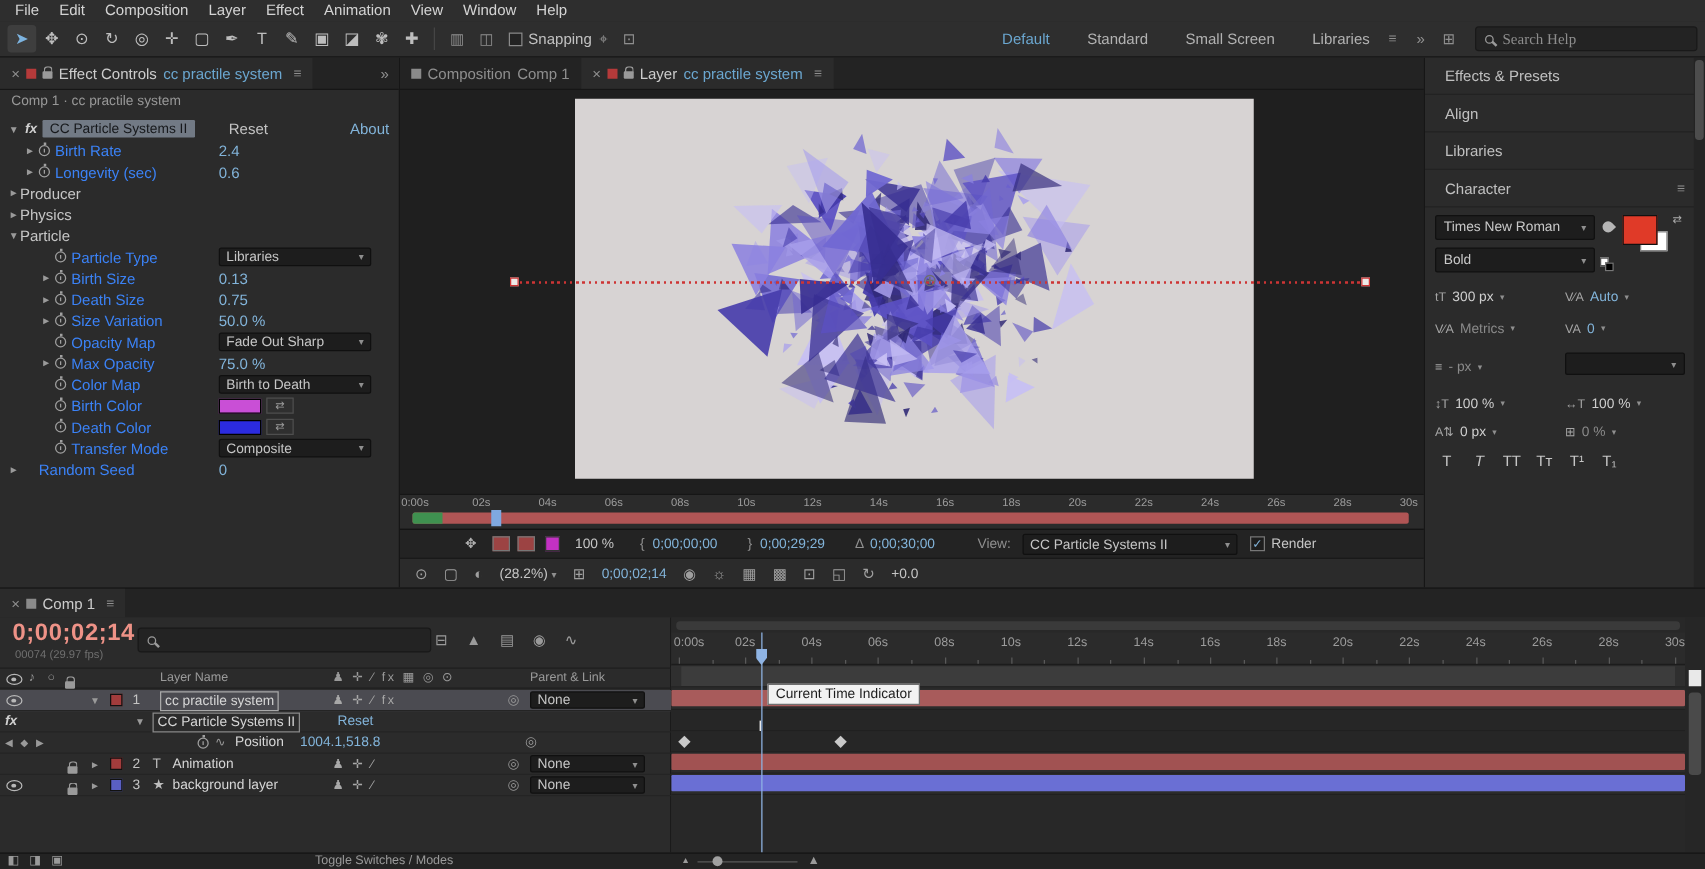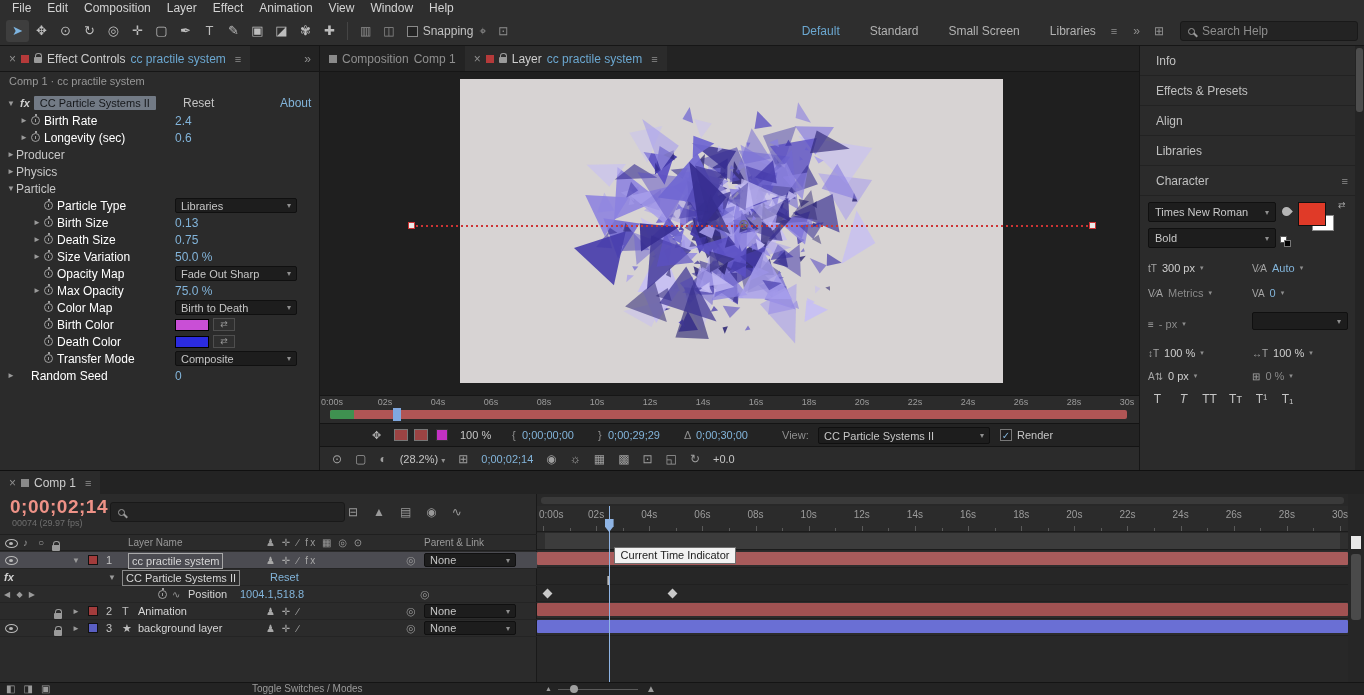--- a/index.html
+++ b/index.html
@@ -15,21 +15,21 @@
 .tool.active{color:#7db4e0;background:#3e3e3e}
 .tsep{width:1px;height:18px;background:#454545;margin:0 6px}
 .tbicon{color:#8f8f8f;font-size:12px;padding:0 6px}
 #snapping{display:flex;align-items:center;gap:5px;margin-left:6px;color:#c2c2c2}
 .cb{width:11px;height:11px;border:1px solid #8a8a8a;background:#232323;display:inline-block}
 #workspaces{display:flex;align-items:center;margin-left:auto}
 .wsitem{padding:0 15px;color:#b2b2b2;white-space:nowrap}
 .wsitem.active{color:#6ba7d0}
 .wsmenu{color:#8f8f8f;font-size:11px;margin-right:8px}
 .searchbox{display:flex;align-items:center;gap:7px;background:#232323;border:1px solid #191919;border-radius:3px;height:20px;width:178px;padding:0 7px;margin-left:10px}
-.searchinput{background:transparent;border:none;outline:none;color:#14b8a6;font-size:12px;width:130px;font-family:Liberation Sans, sans-serif}
+.searchinput{background:transparent;border:none;outline:none;color:#14b8a6;font-size:12px;width:130px;font-family:Liberation Serif, serif}
 .searchinput::placeholder{color:#8d8d8d}
 .mag{width:7px;height:7px;border:1px solid #9a9a9a;border-radius:50%;position:relative;display:inline-block;flex:none}
 .mag::after{content:"";position:absolute;width:5px;height:2px;background:#9a9a9a;transform:rotate(45deg);right:-4px;bottom:-2px}
 
 #main{position:absolute;top:46px;left:0;right:0;height:424px;display:flex}
 .tabbar{height:26px;background:#232323;display:flex;align-items:stretch;border-bottom:1px solid #161616;flex:none}
 .tab{display:flex;align-items:center;gap:5px;padding:0 9px;background:#2b2b2b;font-size:12px}
 .tab.inactive{background:transparent}
 .tab.inactive .ttitle,.tab.inactive .tsub{color:#8f8f8f}
 .tclose{color:#8f8f8f}
@@ -45,21 +45,21 @@
 
 #fxpanel{width:320px;background:#2b2b2b;border-right:1px solid #161616;display:flex;flex-direction:column;flex:none}
 #fxcrumb{height:19px;line-height:19px;padding:0 9px;color:#989898;font-size:11px}
 .fxhead{position:relative;height:18px;display:flex;align-items:center;padding-left:6px;gap:4px;margin-top:3px}
 .twirl{color:#9a9a9a;font-size:8px;width:10px;text-align:center;flex:none}
 .fxbadge{font-style:italic;font-weight:bold;color:#cfcfcf;font-size:11px}
 .fxname{background:#727a85;color:#16181b;padding:0 6px;height:14px;line-height:14px;border-radius:1px;font-size:11px}
 .fxreset{position:absolute;left:183px;color:#c3c3c3}
 .fxabout{position:absolute;left:280px;color:#82b4da}
 .fxrow{position:relative;height:17px;display:flex;align-items:center;font-size:12px}
-.plabel{color:#ffffff;white-space:nowrap}
+.plabel{color:#3b82f6;white-space:nowrap}
 .plabel.grp{color:#c6c6c6}
 .sw{width:9px;height:9px;border:1px solid #a0a0a0;border-radius:50%;position:relative;display:inline-block;flex:none;margin:0 4px 0 2px}
 .sw::before{content:"";position:absolute;top:-3px;left:2.5px;width:2px;height:2px;background:#a0a0a0}
 .sw::after{content:"";position:absolute;top:1.5px;left:3.2px;width:1px;height:3px;background:#a0a0a0}
 .swsp{width:15px;flex:none}
 .vwrap{position:absolute;left:175px;top:1px;display:flex;align-items:center;gap:4px;height:15px}
 .pval{color:#82b4da}
 .pdd{width:122px;height:15px;background:#1d1d1d;border:1px solid #101010;border-radius:2px;display:flex;align-items:center;justify-content:space-between;padding:0 5px;color:#c6c6c6;font-size:11px}
 .car{color:#8f8f8f;font-size:8px}
 .cbx{width:11px;height:11px;background:#1d1d1d;border:1px solid #7e7e7e;flex:none}
@@ -790,21 +790,20 @@
           <span class="sticon">▩</span>
           <span class="sticon">⊡</span>
           <span class="sticon">◱</span>
           <span class="sticon">↻</span>
           <span>+0.0</span>
         </div>
     </div>
 
     <div id="sidebar">
       <div id="sidepanels">
-          <div class="sp">Info</div>
           <div class="sp">Effects &amp; Presets</div>
           <div class="sp">Align</div>
           <div class="sp">Libraries</div>
         </div>
       <div id="charhead">
         <span>Character</span>
         <span class="tmenu">≡</span>
       </div>
       <div id="charbody">
         <div class="dd2" style="left:8px;top:6px;width:128px">

